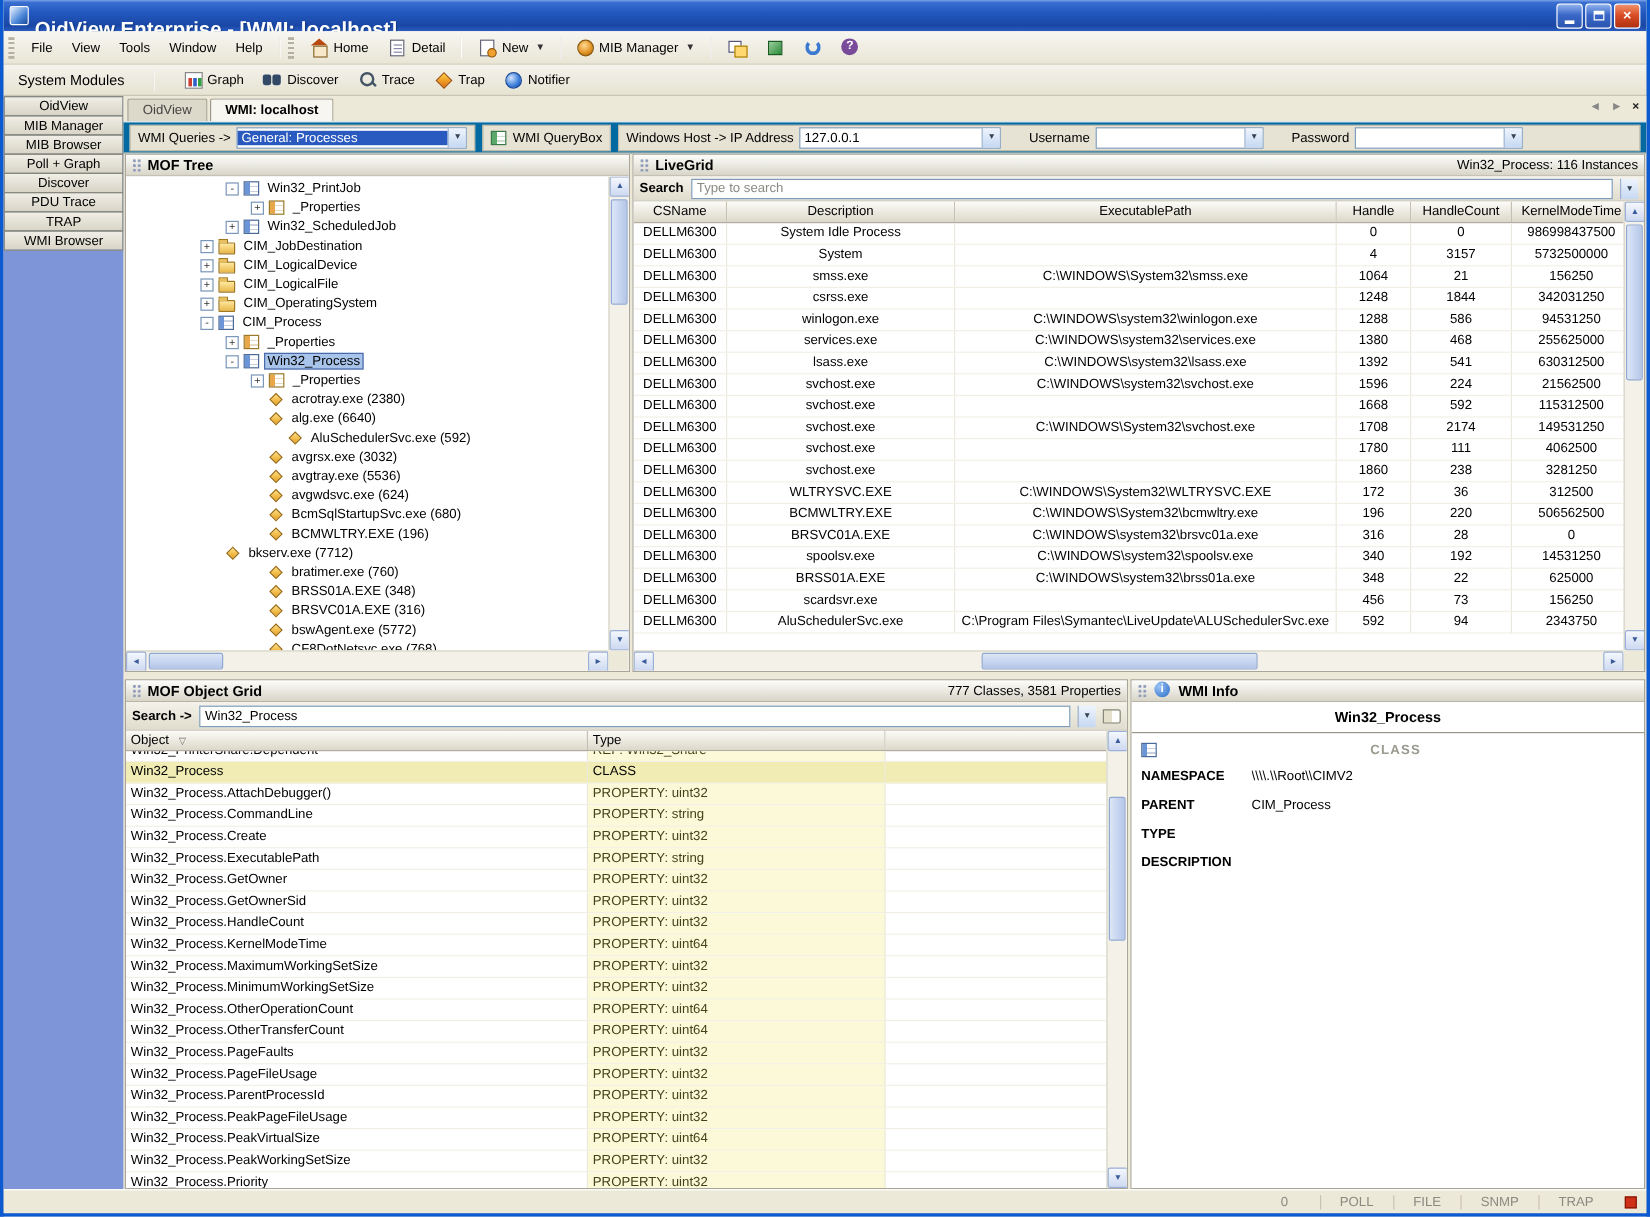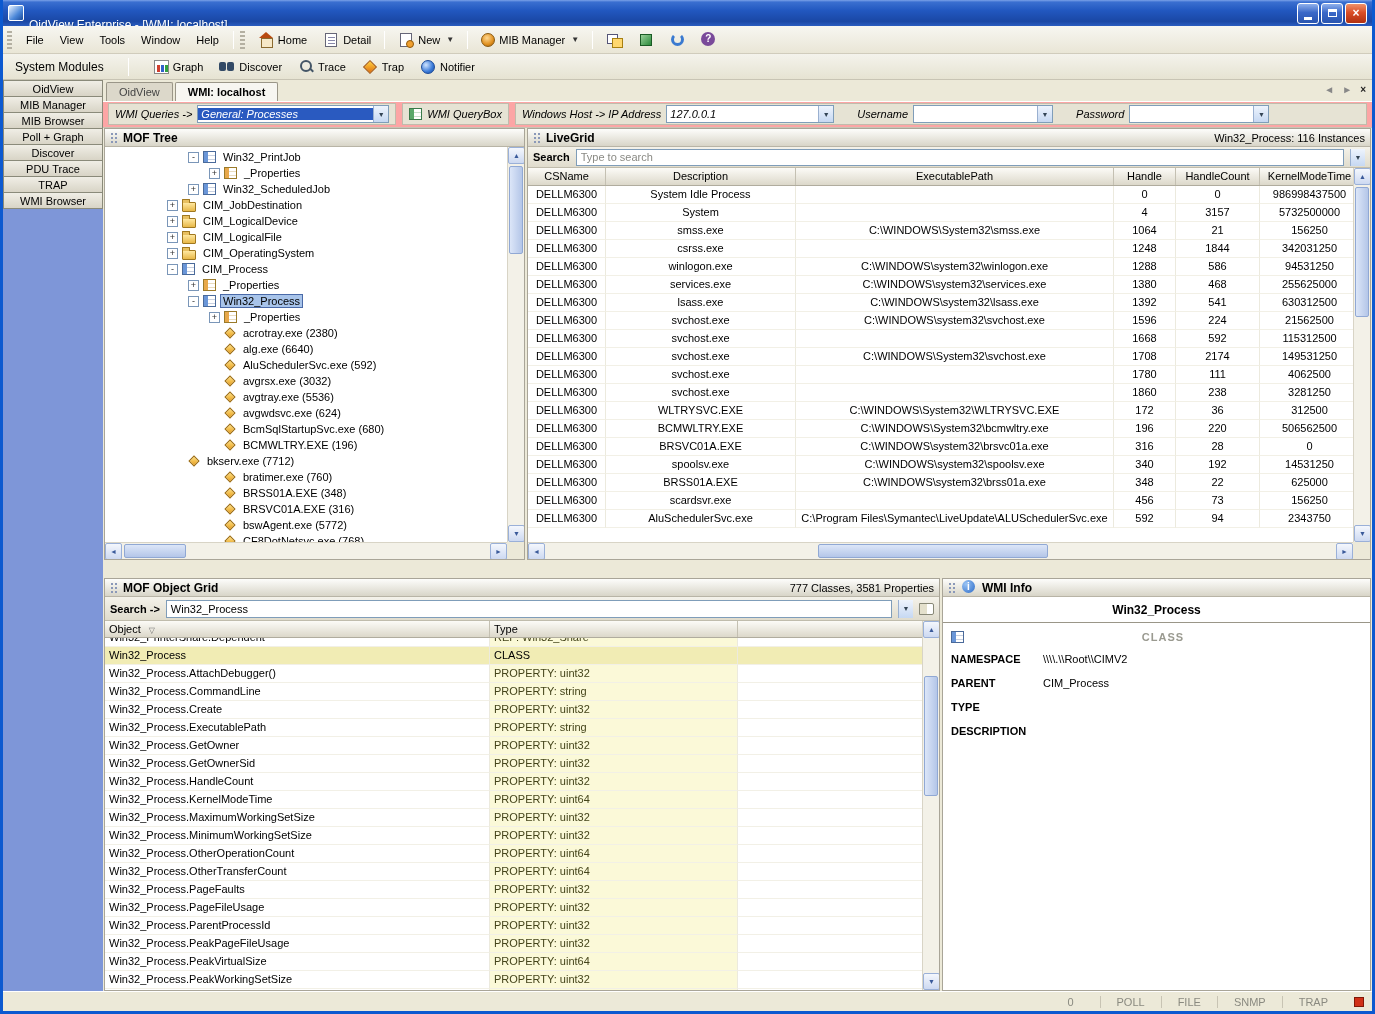--- a/index.html
+++ b/index.html
@@ -3,21 +3,21 @@
 <meta charset="utf-8">
 <style>
   *{box-sizing:border-box;margin:0;padding:0;}
   body{font-family:"Liberation Sans",sans-serif;font-size:11px;color:#000;background:#fff;}
   .window{width:1375px;height:1014px;display:flex;flex-direction:column;border-left:3px solid #0c59d0;border-right:3px solid #0c59d0;border-bottom:3px solid #0c59d0;background:#ece9d8;overflow:hidden;}
 
   
   .titlebar{height:26px;flex:none;display:flex;align-items:center;padding:0 5px;gap:5px;
     background:linear-gradient(180deg,#7ba2e8 0%,#3a6fd0 8%,#2258c0 40%,#1a47a5 82%,#2a5cc0 100%);}
   .app-icon{width:16px;height:16px;border-radius:2px;background:linear-gradient(135deg,#e8f2ff,#4a86d8 60%,#1a4a9a);border:1px solid #fff;flex:none;}
-  .title-text{color:#fff;font-weight:normal;font-size:12px;text-shadow:1px 1px 1px #123a80;flex:1;white-space:nowrap;overflow:hidden;margin-top:23px;}
+  .title-text{color:#fff;font-weight:bold;font-size:17px;text-shadow:1px 1px 1px #123a80;flex:1;white-space:nowrap;overflow:hidden;margin-top:23px;}
   .win-btns{display:flex;gap:2px;}
   .wbtn{width:22px;height:21px;border:1px solid #fff;border-radius:3px;display:flex;align-items:center;justify-content:center;color:#fff;font-size:12px;font-weight:bold;background:linear-gradient(180deg,#8fb0ec,#3a68c8 45%,#2a55b0);}
   .wbtn .minbar{display:block;width:8px;height:3px;background:#fff;margin-top:10px;}
   .wbtn .maxbox{display:block;width:9px;height:8px;border:1px solid #fff;border-top:3px solid #fff;}
   .wbtn.close{background:linear-gradient(180deg,#f0926a,#da4e26 45%,#b03010);}
 
   
   .menubar{height:28px;flex:none;display:flex;align-items:center;background:linear-gradient(180deg,#f7f6f1,#e9e6d6);border-bottom:1px solid #d0ccbc;padding:0 4px;gap:2px;}
   .toolbar2{height:26px;flex:none;display:flex;align-items:center;background:linear-gradient(180deg,#f4f3ec,#e6e3d2);border-bottom:1px solid #c8c4b4;padding:0 6px;gap:14px;}
   .menu-item{padding:3px 8px;cursor:default;}
@@ -66,31 +66,31 @@
   .sb-item{height:17px;flex:none;display:flex;align-items:center;justify-content:center;background:linear-gradient(180deg,#f0eee6,#d8d4c6);border:1px solid #8a8a7a;margin-top:-1px;font-size:11px;cursor:default;}
   .sb-item:first-child{margin-top:0;}
   .main{flex:1;display:flex;flex-direction:column;min-width:0;background:#ece9d8;}
 
   .tabstrip{height:21px;flex:none;display:flex;align-items:flex-end;padding-left:3px;position:relative;background:#ece9d8;}
   .tab{padding:3px 12px;border:1px solid #9a9688;border-bottom:none;background:#dcd8ca;color:#444;margin-right:2px;border-radius:2px 2px 0 0;}
   .tab.active{background:#f7f6f1;font-weight:bold;color:#000;}
   .tab-ctrl{position:absolute;right:6px;top:4px;display:flex;gap:8px;color:#888;font-size:10px;}
   .tab-ctrl .x{color:#222;font-weight:bold;}
 
-  .querybar{height:27px;flex:none;display:flex;align-items:flex-end;gap:6px;padding:2px 5px;background:#fca5a5;border-top:1px solid #fff;border-bottom:1px solid #c8c4b4;font-style:italic;}
+  .querybar{height:27px;flex:none;display:flex;align-items:center;gap:6px;padding:2px 5px;background:#0369a1;border-top:1px solid #fff;border-bottom:1px solid #c8c4b4;}
   .qgroup{display:flex;align-items:center;gap:5px;border:1px solid #c0bcac;background:#e6e3d4;height:22px;padding:0 6px;white-space:nowrap;}
   .qgroup.grow{flex:1;}
   .combo{height:18px;background:#fff;border:1px solid #7f9db9;display:flex;align-items:center;}
   .combo-text{flex:1;padding:0 3px;white-space:nowrap;overflow:hidden;}
   .combo-text.hl{background:#2a5ac0;color:#fff;}
   .combo-arrow{width:15px;height:16px;flex:none;background:linear-gradient(180deg,#eef4fd,#c6d8f2);border-left:1px solid #9ab0d0;display:flex;align-items:center;justify-content:center;font-size:7px;color:#345;}
   .w-queries{width:192px;} .w-host{width:168px;} .w-user{width:140px;} .w-pass{width:140px;}
 
   .panels-top{height:432px;flex:none;display:flex;gap:2px;padding:0 1px;}
-  .panels-bottom{flex:1;display:flex;gap:2px;padding:18px 1px 0;min-height:0;justify-content:space-between;}
+  .panels-bottom{flex:1;display:flex;gap:2px;padding:6px 1px 0;min-height:0;justify-content:space-between;}
   .panel{border:1px solid #a9a598;background:#fff;display:flex;flex-direction:column;min-width:0;overflow:hidden;}
   .p-tree{width:421px;flex:none;} .p-live{flex:1;text-align:center;}
   .p-mog{width:836px;flex:none;} .p-wmi{flex:1;}
   .panel-h{height:18px;flex:none;display:flex;align-items:center;gap:5px;padding:0 5px;background:linear-gradient(180deg,#fdfdfb,#d8d5c8);border-bottom:1px solid #b8b4a6;font-weight:bold;font-size:12px;}
   .grip{width:8px;height:11px;flex:none;background-image:radial-gradient(#8a98b8 1px,transparent 1.4px);background-size:4px 4px;}
   .panel-h .right{margin-left:auto;font-weight:normal;font-size:11px;}
 
   
   .tree-wrap{flex:1;position:relative;overflow:hidden;background:#fff;}
   .tree-items{position:absolute;left:0;top:2px;right:17px;bottom:17px;overflow:hidden;}
@@ -366,21 +366,21 @@
                 <div class="tree-row" style="padding-left: 104px;">
                   <span class="expander-spacer"></span>
                   <span class="ic ic-diamond"></span>
                   <span class="tlabel">acrotray.exe (2380)</span>
                 </div>
                 <div class="tree-row" style="padding-left: 104px;">
                   <span class="expander-spacer"></span>
                   <span class="ic ic-diamond"></span>
                   <span class="tlabel">alg.exe (6640)</span>
                 </div>
-                <div class="tree-row" style="padding-left: 104px;">
+                <div class="tree-row" style="padding-left: 104px; margin-left: 16px;">
                   <span class="expander-spacer"></span>
                   <span class="ic ic-diamond"></span>
                   <span class="tlabel">AluSchedulerSvc.exe (592)</span>
                 </div>
                 <div class="tree-row" style="padding-left: 104px;">
                   <span class="expander-spacer"></span>
                   <span class="ic ic-diamond"></span>
                   <span class="tlabel">avgrsx.exe (3032)</span>
                 </div>
                 <div class="tree-row" style="padding-left: 104px;">

